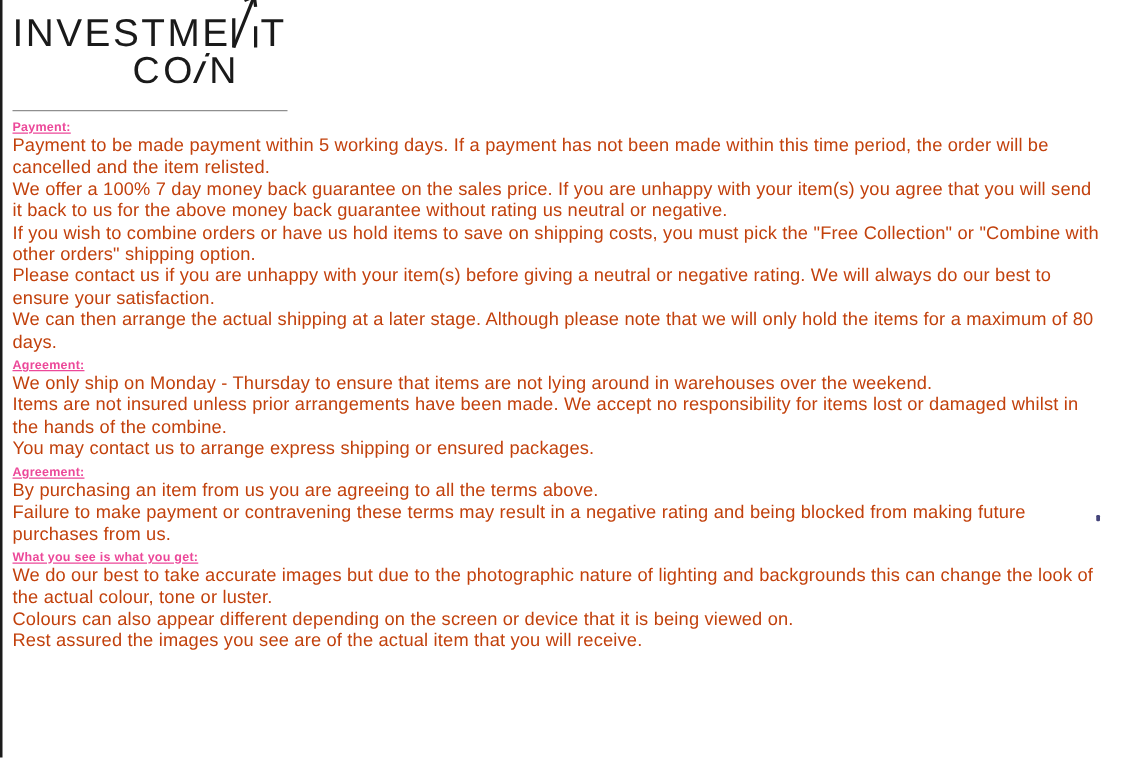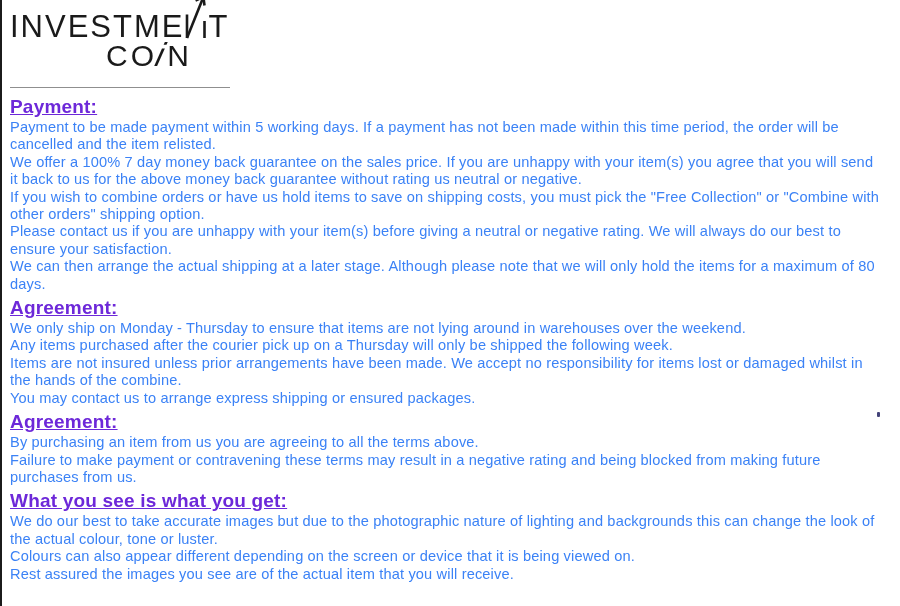--- a/index.html
+++ b/index.html
@@ -31,30 +31,30 @@
     width: 220px; height: 0;
     border-top: 1.5px solid #8f8f8f;
     margin: 16px 0 8px 0;
   }
 
   
   .terms { width: 872px; }
   .section { margin: 0 0 4px 0; }
   .section h3 {
     margin: 4px 0 1px 0;
-    font-size: 19px; font-weight: 700;
-    color: #6d28d9;
+    font-size: 10px; font-weight: 700;
+    color: #ec4899;
     text-decoration: underline;
     letter-spacing: 0.2px;
   }
   .section p {
     margin: 0;
     font-size: 14.6px;
     line-height: 17.4px;
-    color: #3b82f6;
+    color: #c2410c;
     letter-spacing: 0.15px;
   }
 
   
   .artifact-dot {
     position: absolute; left: 875px; top: 412px;
     width: 3px; height: 5px; border-radius: 1px;
     background: #44447a;
   }
 </style>
@@ -88,21 +88,20 @@
       <p>Payment to be made payment within 5 working days. If a payment has not been made within this time period, the order will be cancelled and the item relisted.</p>
       <p>We offer a 100% 7 day money back guarantee on the sales price. If you are unhappy with your item(s) you agree that you will send it back to us for the above money back guarantee without rating us neutral or negative.</p>
       <p>If you wish to combine orders or have us hold items to save on shipping costs, you must pick the "Free Collection" or "Combine with other orders" shipping option.</p>
       <p>Please contact us if you are unhappy with your item(s) before giving a neutral or negative rating. We will always do our best to ensure your satisfaction.</p>
       <p>We can then arrange the actual shipping at a later stage. Although please note that we will only hold the items for a maximum of 80 days.</p>
     </div>
 
     <div class="section">
       <h3>Agreement:</h3>
       <p>We only ship on Monday - Thursday to ensure that items are not lying around in warehouses over the weekend.</p>
-      <p>Any items purchased after the courier pick up on a Thursday will only be shipped the following week.</p>
       <p>Items are not insured unless prior arrangements have been made. We accept no responsibility for items lost or damaged whilst in the hands of the combine.</p>
       <p>You may contact us to arrange express shipping or ensured packages.</p>
     </div>
 
     <div class="section">
       <h3>Agreement:</h3>
       <p>By purchasing an item from us you are agreeing to all the terms above.</p>
       <p>Failure to make payment or contravening these terms may result in a negative rating and being blocked from making future purchases from us.</p>
     </div>
 

